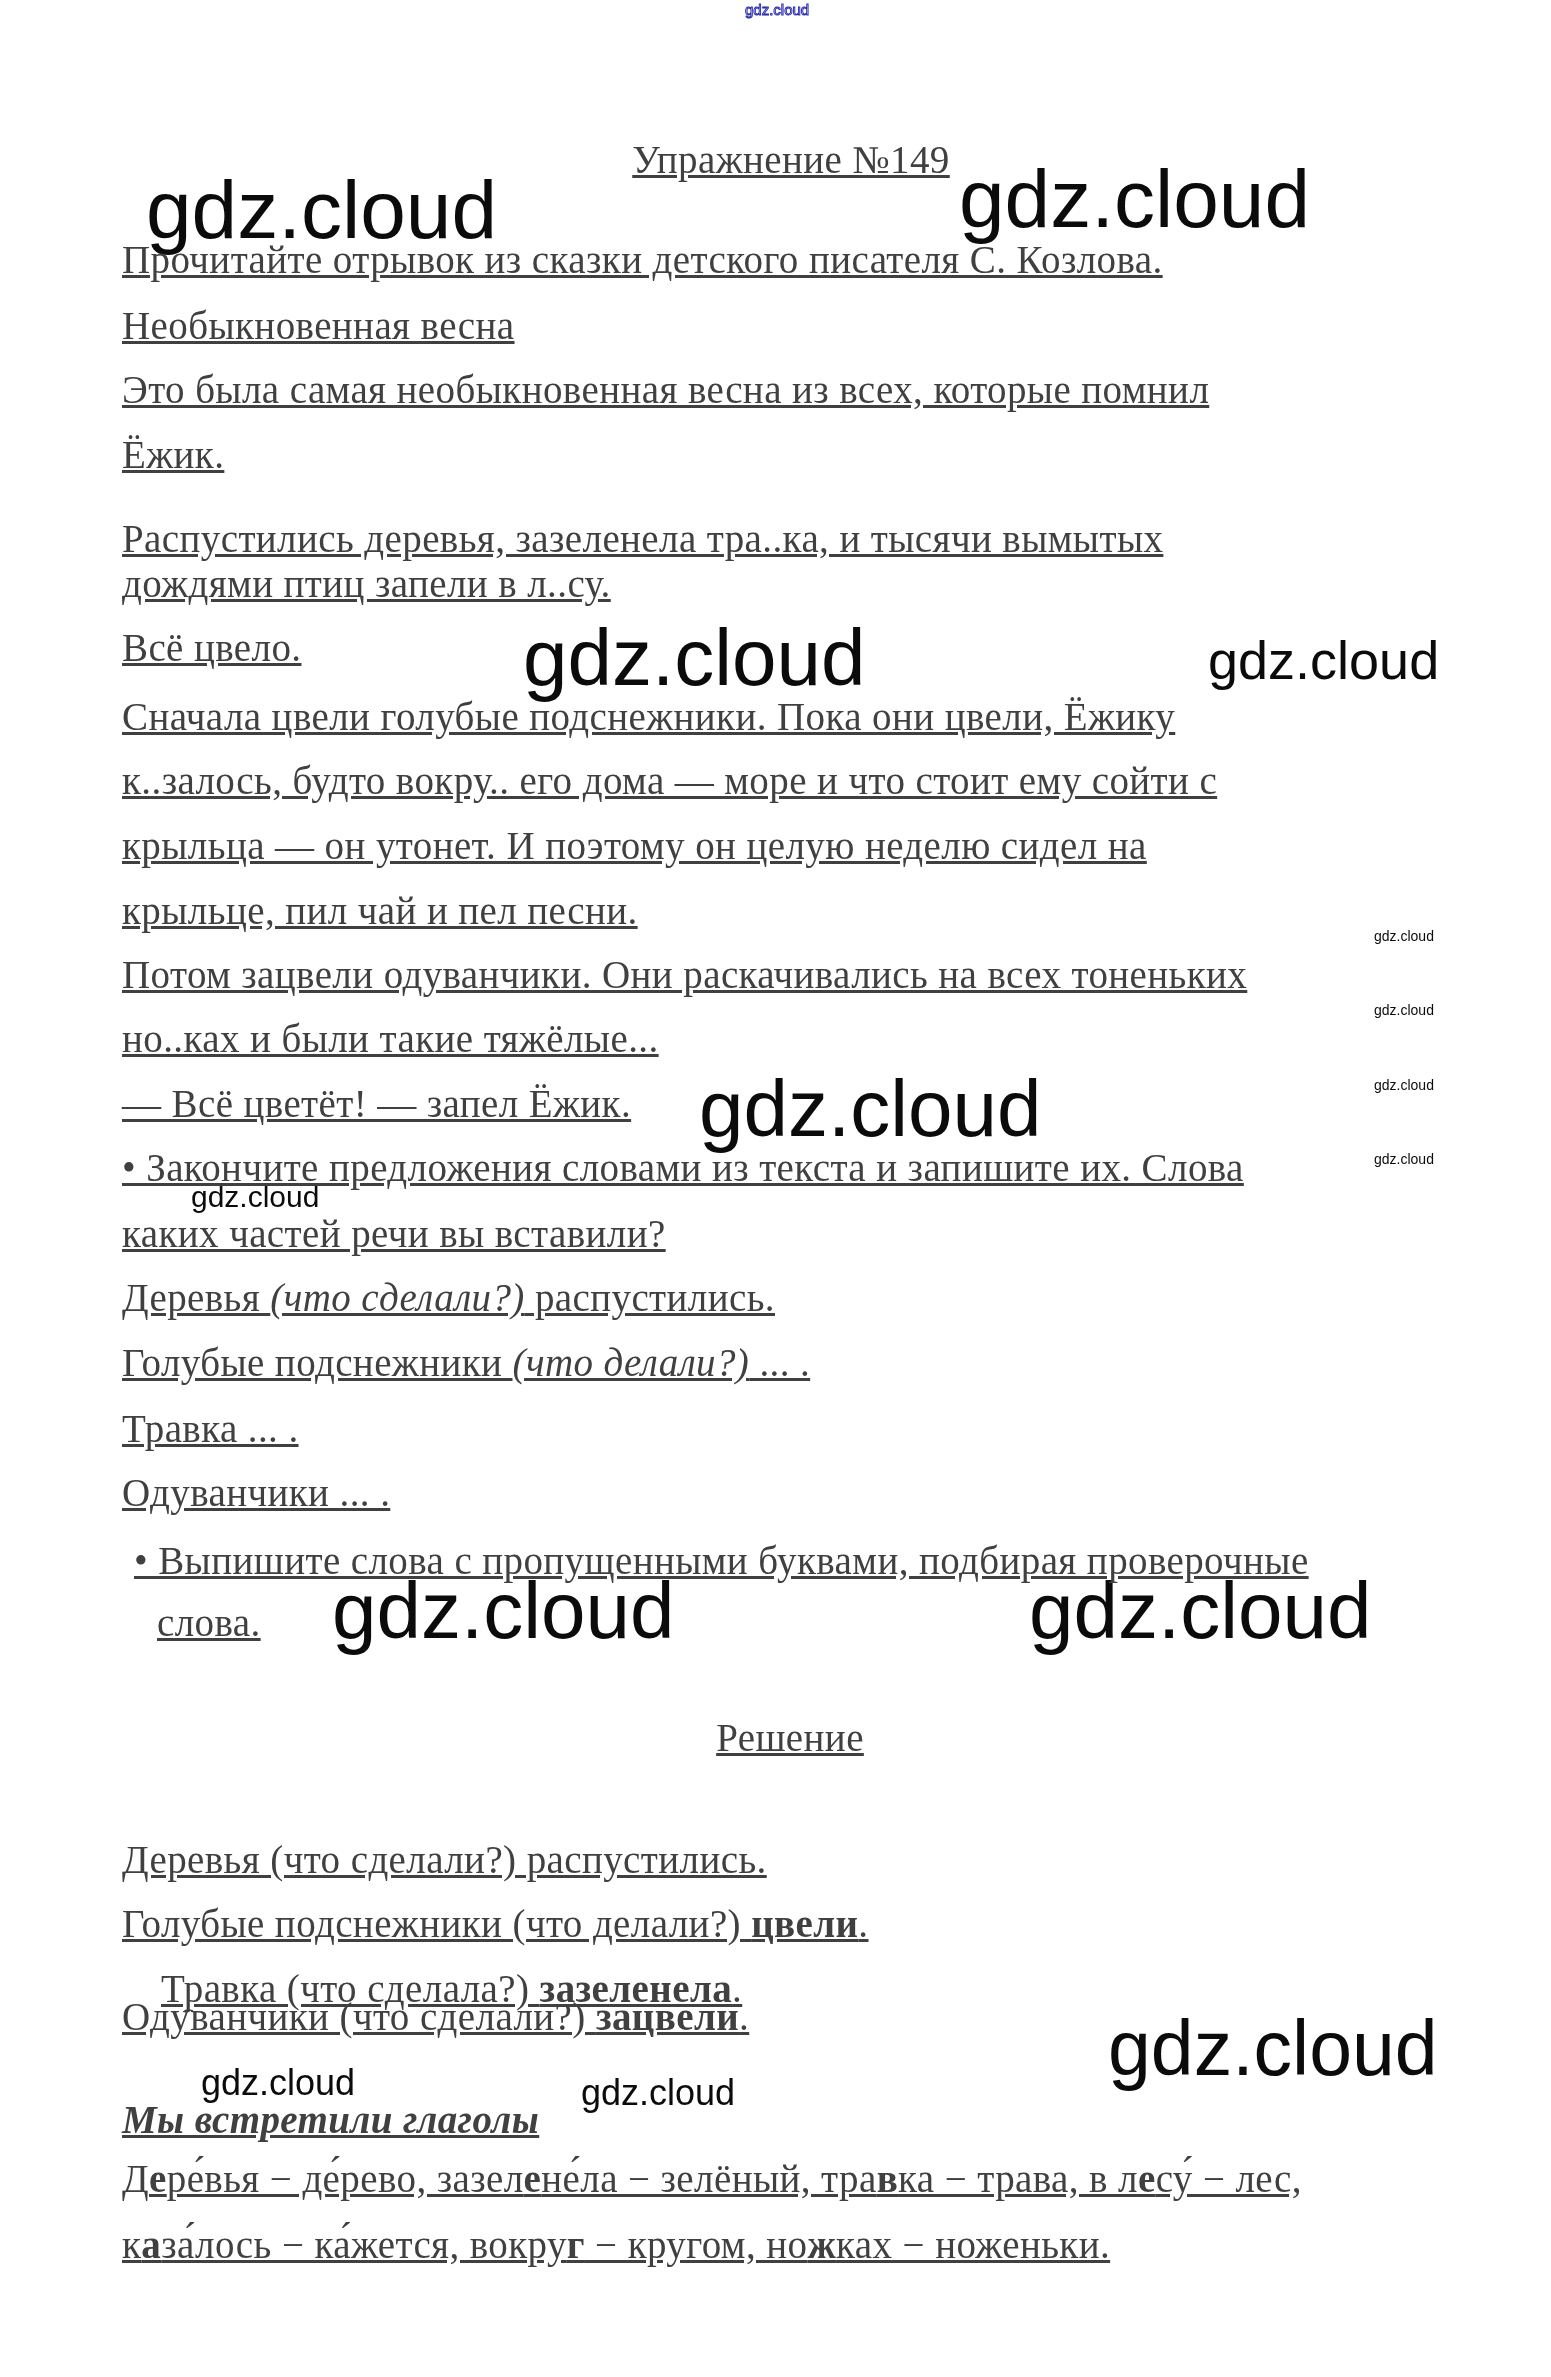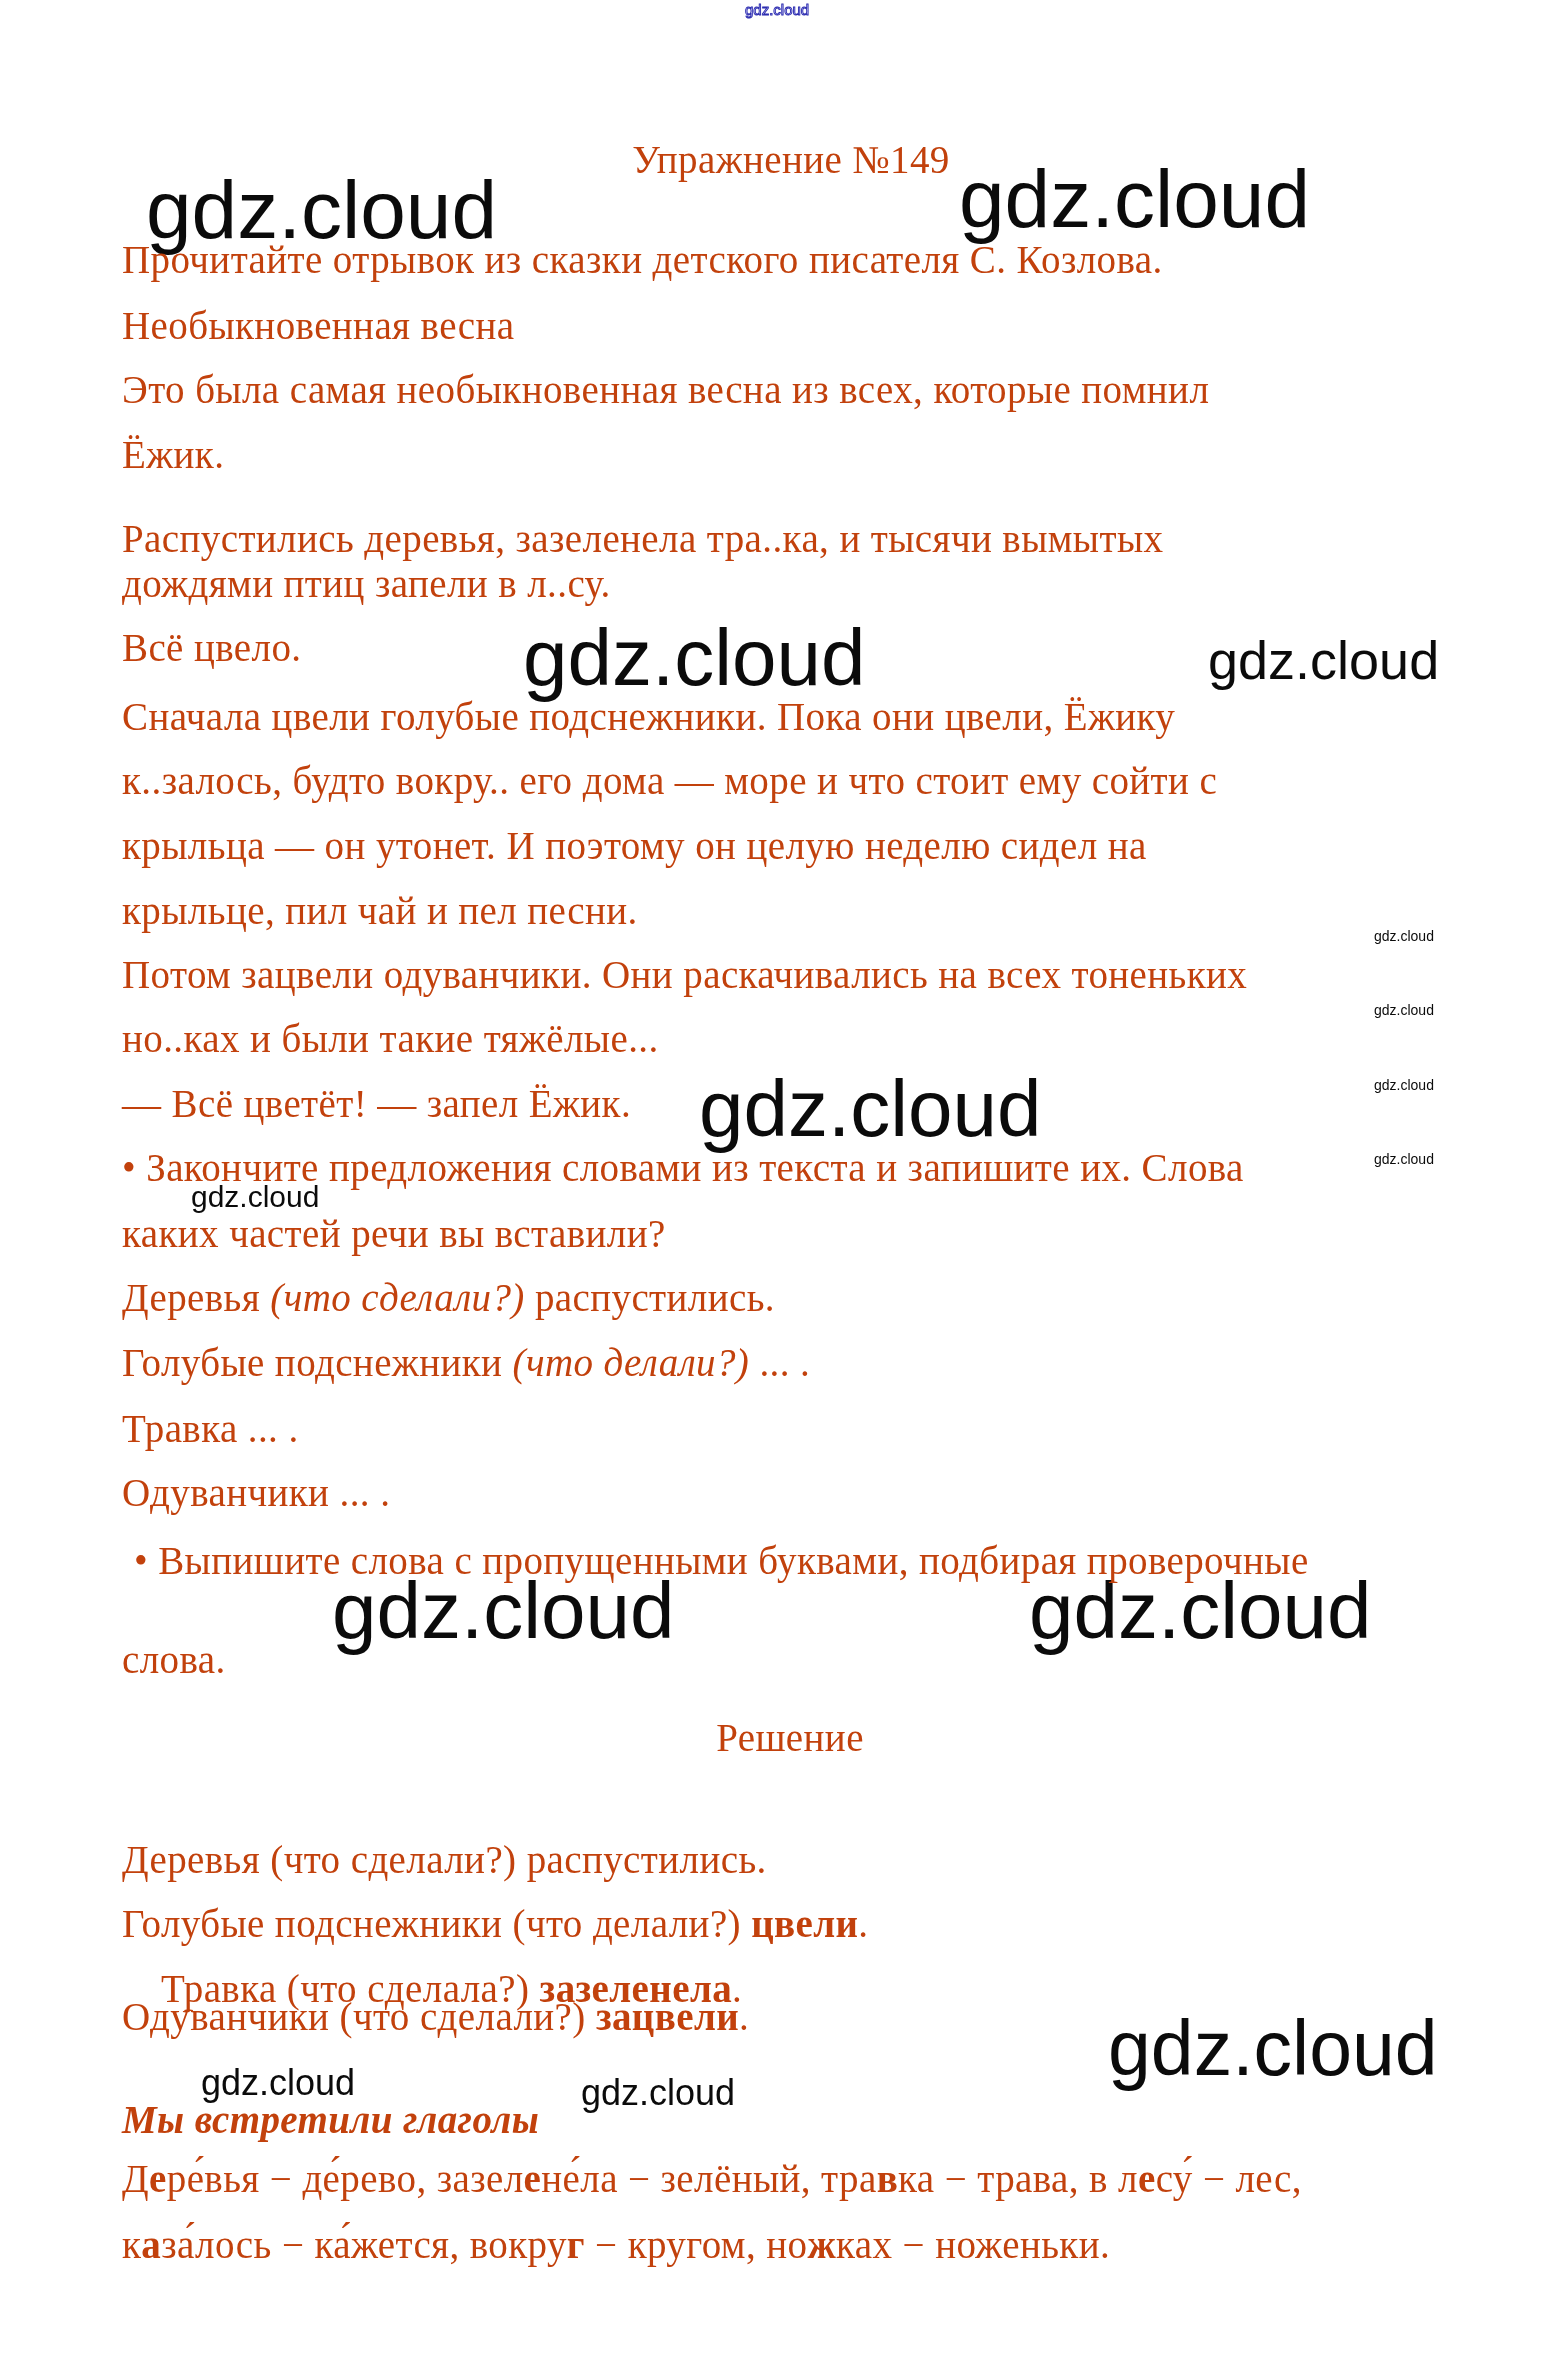--- a/index.html
+++ b/index.html
@@ -10,23 +10,24 @@
     background:#ffffff;
     overflow:hidden;
     font-family:"Liberation Serif", serif;
   }
   .t{
     position:absolute;
     left:122px;
     font-family:"Liberation Serif", serif;
     font-size:39px;
     letter-spacing:0.4px;
-    color:#c2410c;
+    color:#404040;
     white-space:nowrap;
     line-height:1.1;
+    text-decoration:underline;
   }
   .centered{transform:translateX(-50%);}
   .wm{
     position:absolute;
     font-family:"Liberation Sans", sans-serif;
     font-weight:400;
     color:#0b0b0b;
     white-space:nowrap;
     line-height:1;
   }
@@ -78,21 +79,21 @@
   <div class="t" style="top:1083px;">— Всё цветёт! — запел Ёжик.</div>
 
   <div class="t" style="top:1147px;">• Закончите предложения словами из текста и запишите их. Слова</div>
   <div class="t" style="top:1213px;">каких частей речи вы вставили?</div>
   <div class="t" style="top:1277px;"><span>Деревья </span><span style="font-style: italic;">(что сделали?)</span><span> распустились.</span></div>
   <div class="t" style="top:1342px;"><span>Голубые подснежники </span><span style="font-style: italic;">(что делали?)</span><span> ... .</span></div>
   <div class="t" style="top:1408px;">Травка ... .</div>
   <div class="t" style="top:1472px;">Одуванчики ... .</div>
 
   <div class="t" style="top:1540px;margin-left:12px;">• Выпишите слова с пропущенными буквами, подбирая проверочные</div>
-  <div class="t" style="top:1639px;">слова.</div>
+  <div class="t" style="top:1602px;margin-left:35px;">слова.</div>
 
   <div class="t centered" style="left:790px;top:1717px;">Решение</div>
 
   <div class="t" style="top:1839px;">Деревья (что сделали?) распустились.</div>
   <div class="t" style="top:1903px;"><span>Голубые подснежники (что делали?) </span><span style="font-weight: bold;">цвели</span><span>.</span></div>
   <div class="t" style="top:1968px;margin-left:39px;"><span>Травка (что сделала?) </span><span style="font-weight: bold;">зазеленела</span><span>.</span></div>
   <div class="t" style="top:1996px;"><span>Одуванчики (что сделали?) </span><span style="font-weight: bold;">зацвели</span><span>.</span></div>
 
   <div class="t note" style="top:2099px;">Мы встретили глаголы</div>
 

